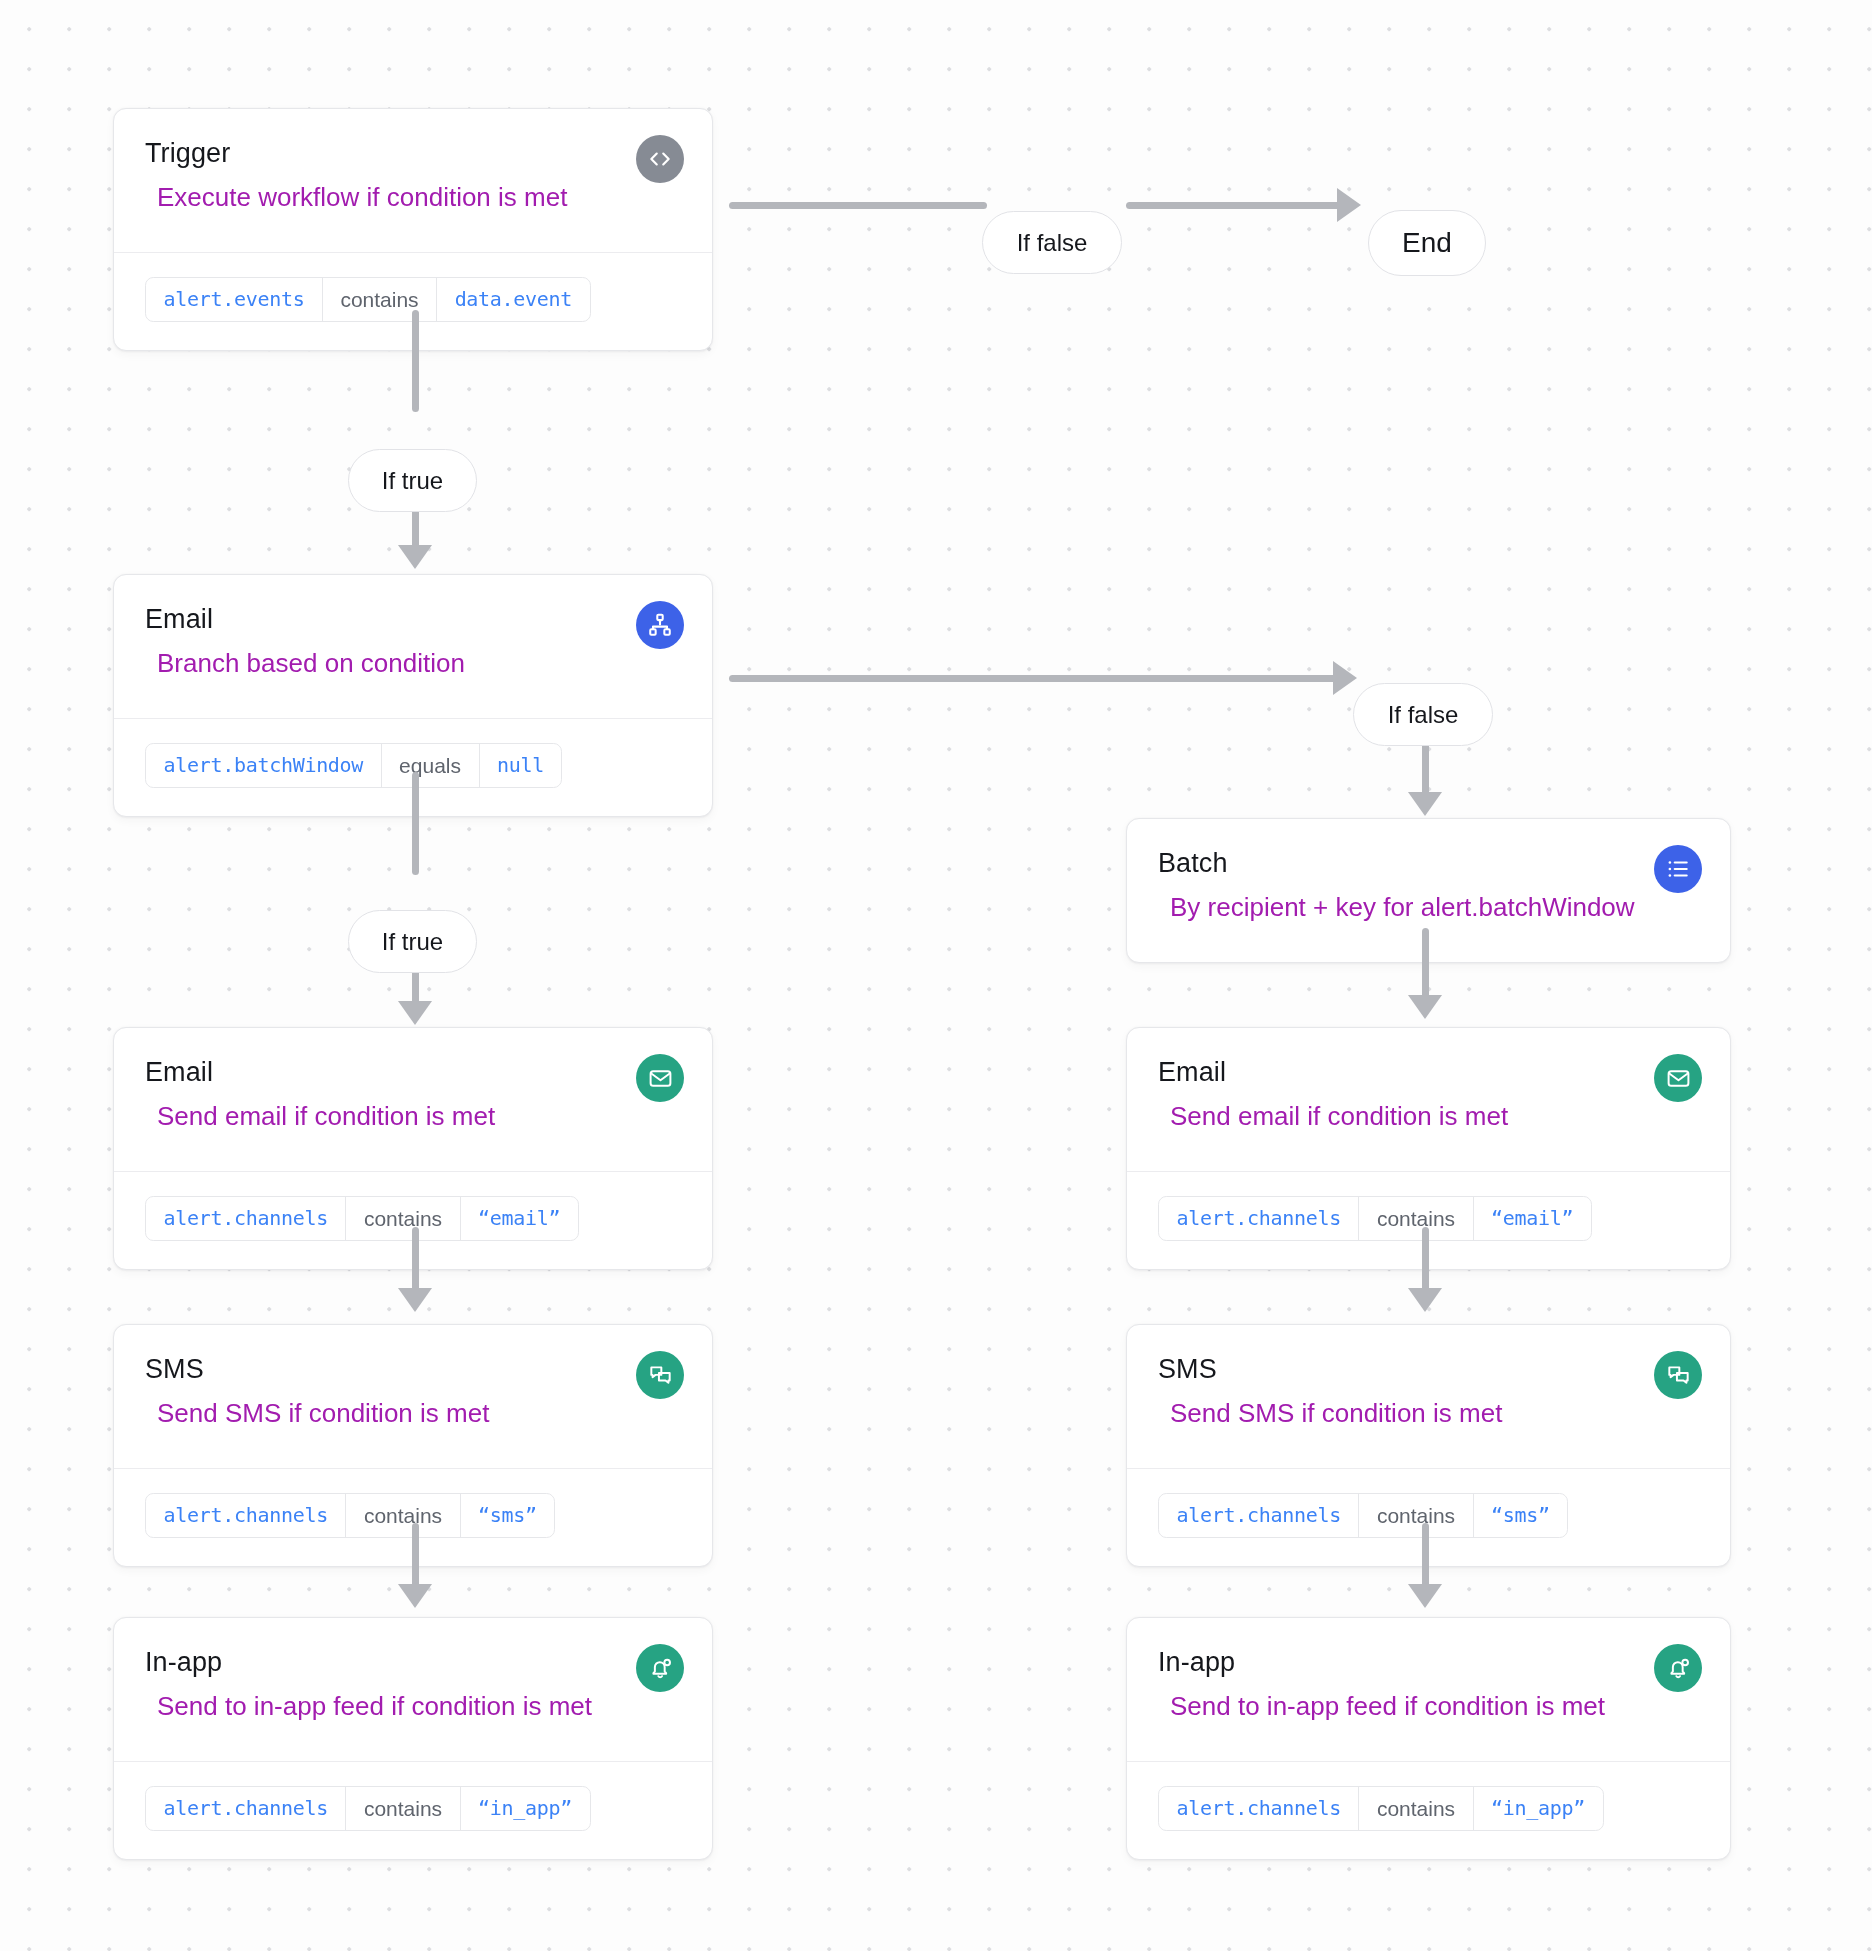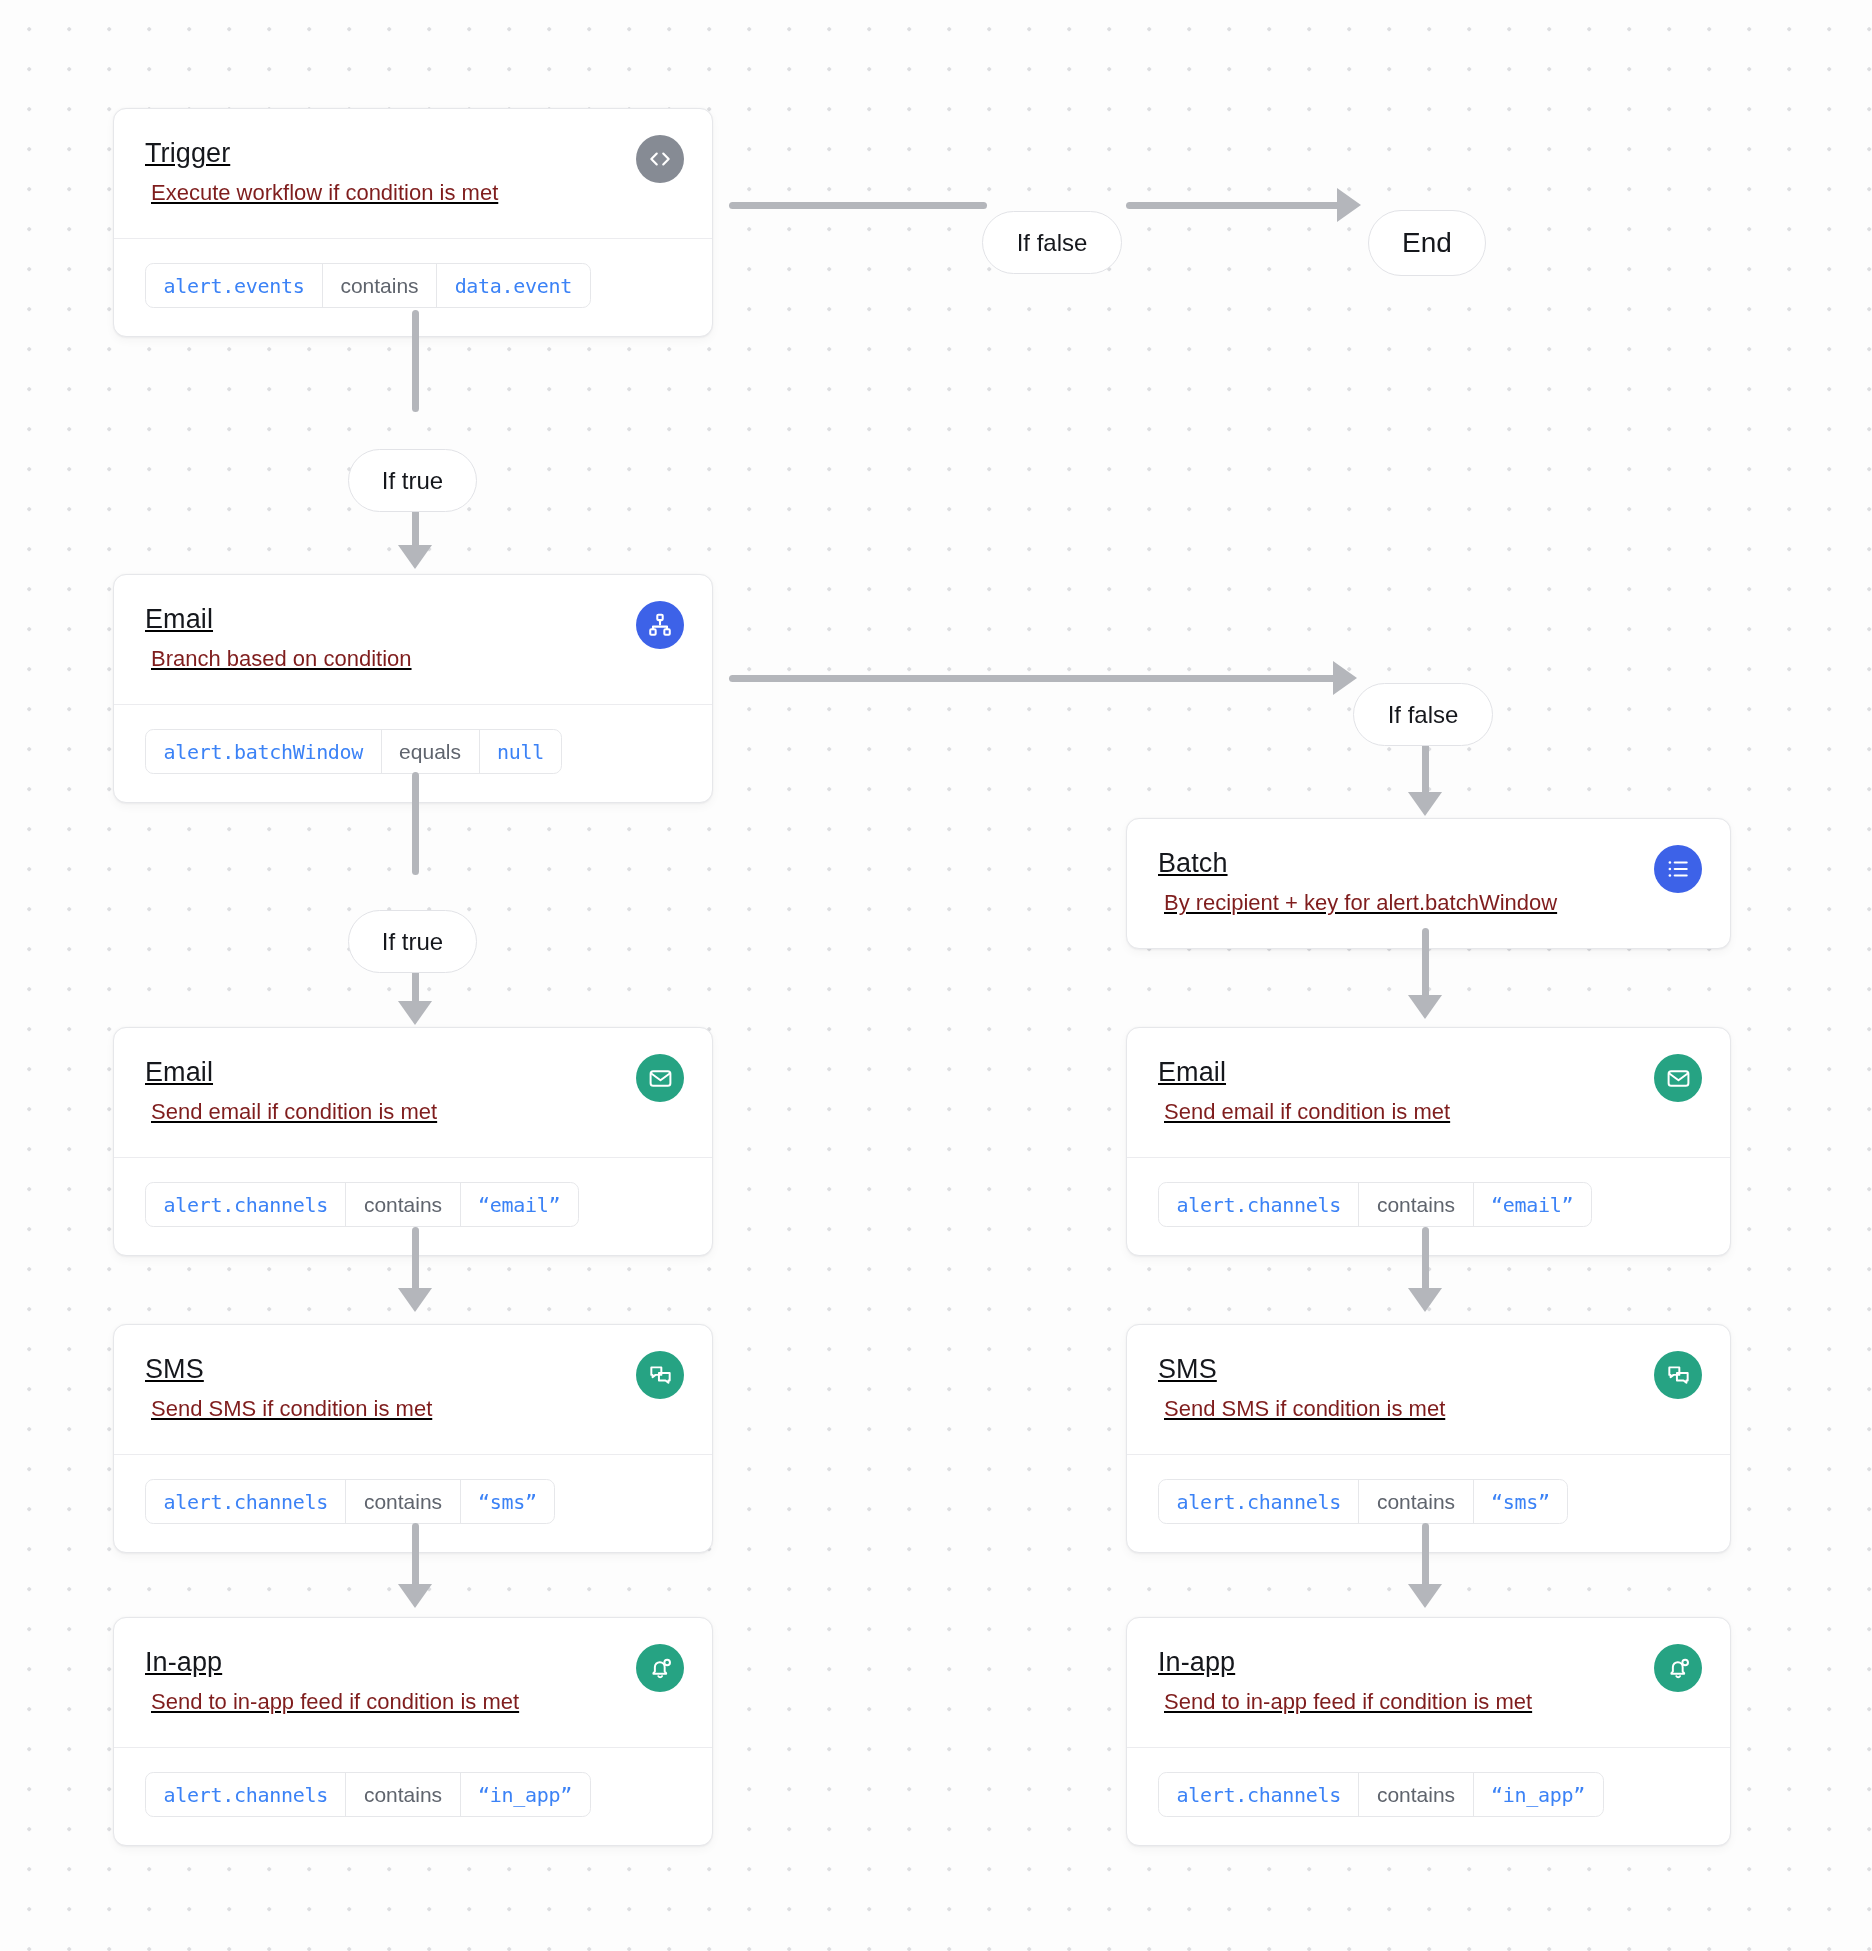--- a/index.html
+++ b/index.html
@@ -21,40 +21,39 @@
 
   
   .node {
     position: absolute;
     background: #ffffff;
     border: 1.4px solid #e6e7ea;
     border-radius: 13px;
     box-shadow: 0 0.9px 1.8px rgba(16,24,40,.05), 0 3.7px 9.2px rgba(16,24,40,.035);
     box-sizing: border-box;
     overflow: hidden;
-    text-decoration: underline;
   }
   .node-head {
     position: relative;
     padding: 28px 31px 26px 31px;
     min-height: 79px;
     box-sizing: border-box;
   }
   .node-title {
     font-size: 27px;
     color: #15171c;
     letter-spacing: 0.1px;
     line-height: 1.2;
     margin: 0 0 9.2px 0;
   }
   .node-sub {
-    font-size: 22px;
-    color: #7f1d1d;
+    font-size: 26px;
+    color: #a21caf;
     line-height: 1.25;
-    margin: 6px;
+    margin: 12px;
   }
   .node-badge {
     position: absolute;
     top: 26px;
     right: 28px;
     width: 48px;
     height: 48px;
     border-radius: 50%;
     display: flex;
     align-items: center;

